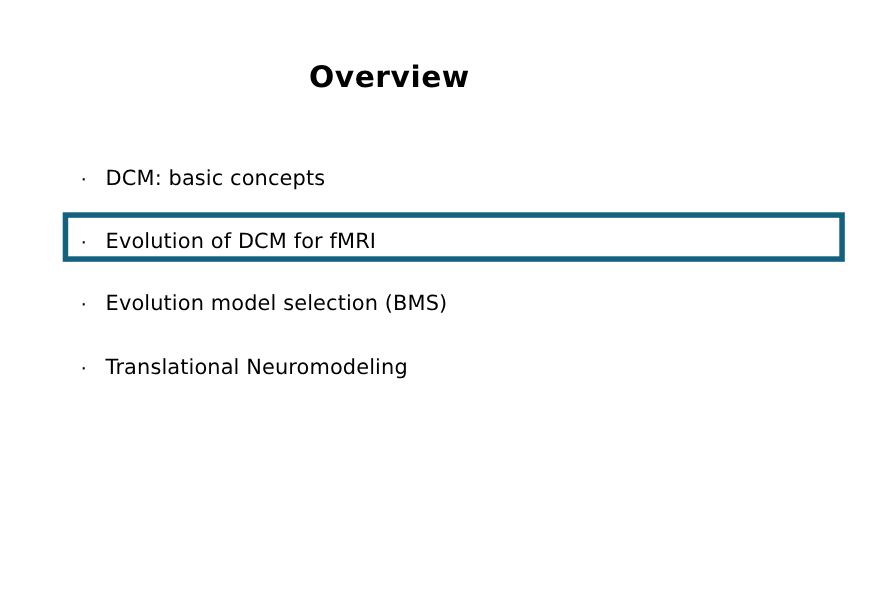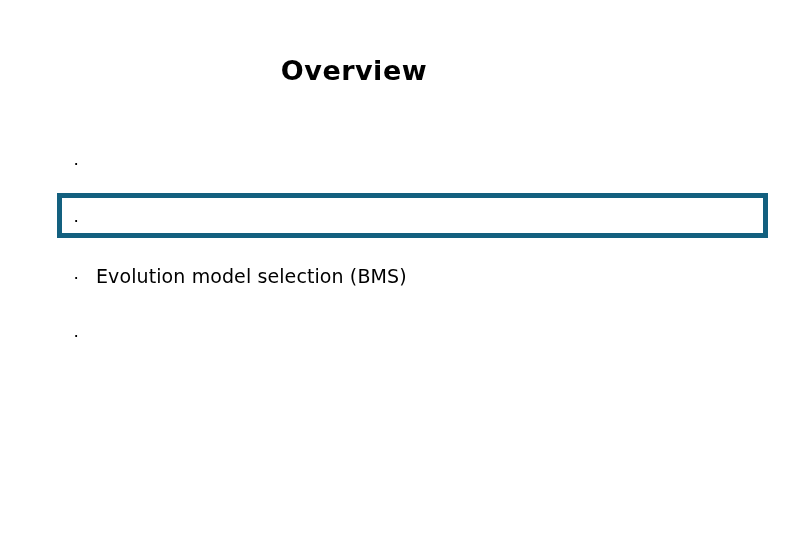--- a/index.html
+++ b/index.html
@@ -88,32 +88,35 @@
 <body style="background: rgb(255, 255, 255);">
 
 <div class="slide">
 
   <div class="slide-title">Overview</div>
 
   <div class="bullet-list">
 
     <div class="bullet-item row-0">
       <span class="bullet-marker">·</span>
+      <span class="bullet-text">DCM: basic concepts</span>
     </div>
 
     <div class="bullet-item row-1">
       <span class="bullet-marker">·</span>
+      <span class="bullet-text">Evolution of DCM for fMRI</span>
     </div>
 
     <div class="bullet-item row-2">
       <span class="bullet-marker">·</span>
       <span class="bullet-text">Evolution model selection (BMS)</span>
     </div>
 
     <div class="bullet-item row-3">
       <span class="bullet-marker">·</span>
+      <span class="bullet-text">Translational Neuromodeling</span>
     </div>
 
   </div>
 
   <div class="highlight-box" style="border-color: rgb(19, 96, 127);"></div>
 
 </div>
 
 </body></html>

